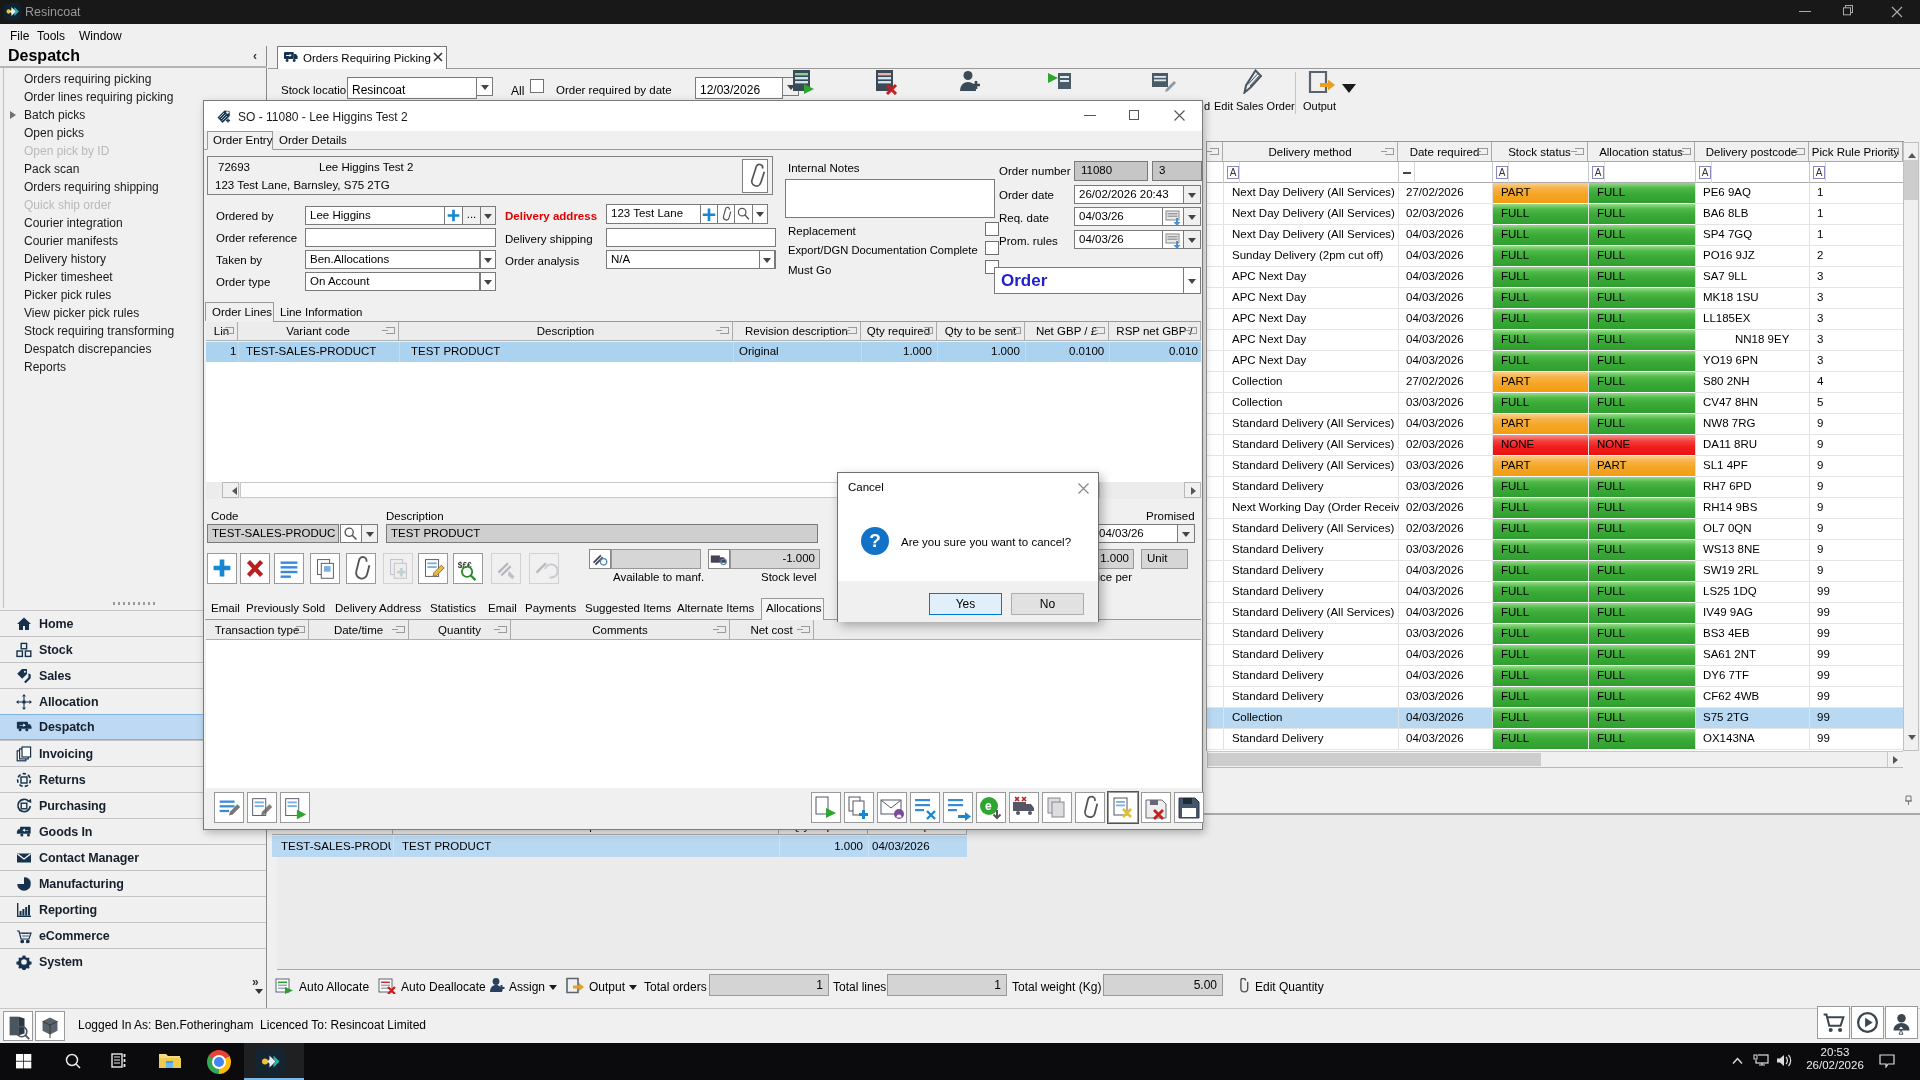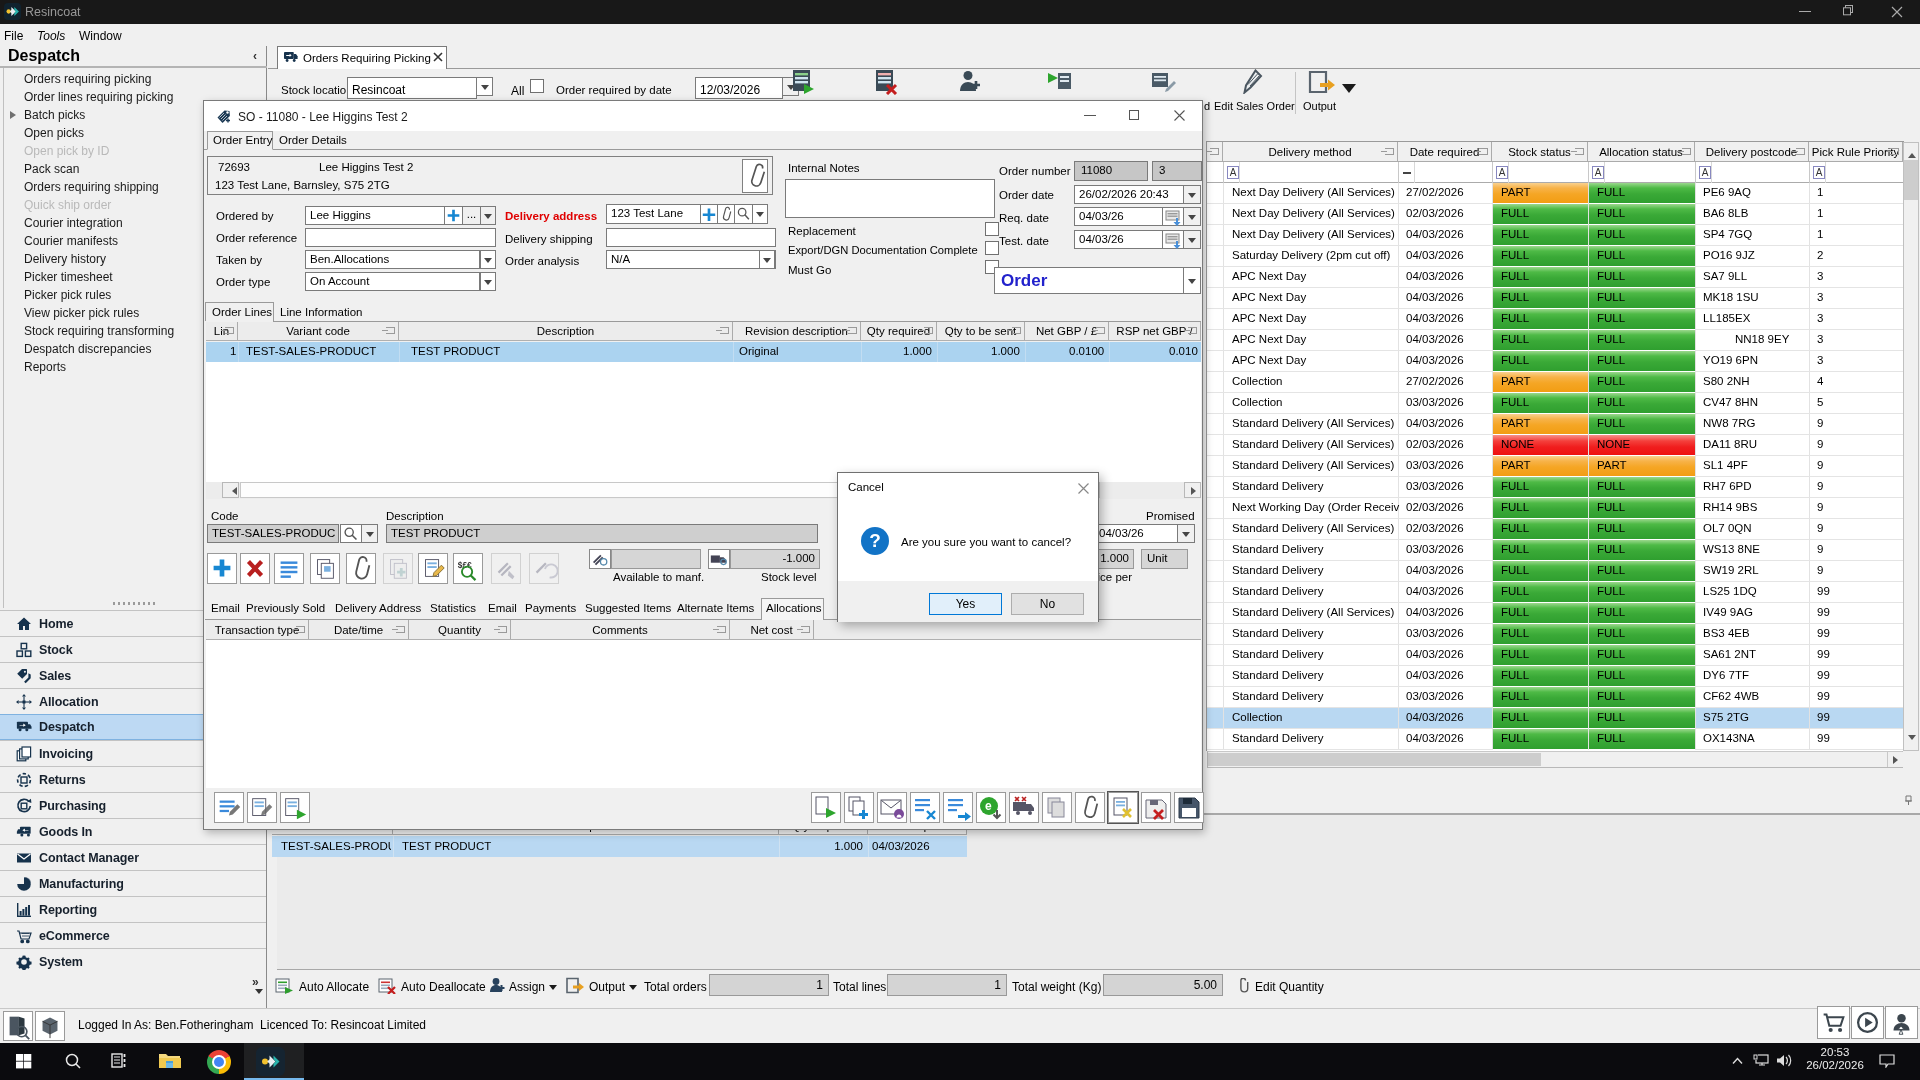--- a/index.html
+++ b/index.html
@@ -41,22 +41,22 @@
         <rect x="2.5" y="0.5" width="7" height="7" fill="none" stroke="#aaa"></rect>
         <rect x="0.5" y="2.8" width="7" height="7" fill="#181818" stroke="#aaa"></rect>
       </svg>
     </div>
 <div class="a" style="left:1891px;top:6px;width:12px;height:12px;">
       <svg viewBox="0 0 12 12" width="12" height="12">
         <path d="M1 1 11 11M11 1 1 11" stroke="#aaa" stroke-width="1.2"></path>
       </svg>
     </div>
 </div>
-<div class="a lbl" style="left:4px;top:29px;">File</div>
-<div class="a lbl" style="left:37px;top:29px;font-style:italic;">Tools</div>
+<div class="a lbl" style="left:10px;top:29px;">File</div>
+<div class="a lbl" style="left:37px;top:29px;">Tools</div>
 <div class="a lbl" style="left:79px;top:29px;">Window</div>
 <div class="a lbl" style="left:131px;top:29px;margin-top:20px;">Help</div>
 <div class="a" style="left:0;top:46px;width:267px;height:962px;border-right:1px solid #8a8a8a;background:#f0f0f0;"></div>
 <div class="a lbl" style="left:8px;top:47px;font-size:16px;font-weight:bold;">Despatch</div>
 <div class="a lbl" style="left:253px;top:49px;font-size:12px;color:#333;font-weight:bold;">‹</div>
 <div class="a" style="left:0;top:66px;width:267px;height:2px;background:#b4b4b4;"></div>
 <div class="a" style="left:3px;top:68px;width:1px;height:540px;background:#c0c0c0;"></div>
 <div class="sideitem" style="top:72px;">Orders requiring picking</div>
 <div class="sideitem" style="top:90px;">Order lines requiring picking</div>
 <div class="sideitem" style="top:108px;">Batch picks</div>
@@ -418,21 +418,21 @@
 <div class="a lbl" style="left:610px;top:3px;">1</div>
 </div>
 <div class="a" style="left:1207px;top:246px;width:696px;height:21px;background:#fff;font-size:11.5px;">
 <div class="a" style="left:16px;top:0;width:1px;height:21px;background:#e2e2e2;"></div>
 <div class="a" style="left:191px;top:0;width:1px;height:21px;background:#e2e2e2;"></div>
 <div class="a" style="left:285px;top:0;width:1px;height:21px;background:#e2e2e2;"></div>
 <div class="a" style="left:381px;top:0;width:1px;height:21px;background:#e2e2e2;"></div>
 <div class="a" style="left:488px;top:0;width:1px;height:21px;background:#e2e2e2;"></div>
 <div class="a" style="left:602px;top:0;width:1px;height:21px;background:#e2e2e2;"></div>
 <div class="a" style="left:0;bottom:0;width:696px;height:1px;background:#e4e4e4;"></div>
-<div class="a lbl" style="left:25px;top:3px;">Saturday Delivery (2pm cut off)</div>
+<div class="a lbl" style="left:25px;top:3px;">Sunday Delivery (2pm cut off)</div>
 <div class="a lbl" style="left:199px;top:3px;">04/03/2026</div>
 <div class="a gFULL" style="left:286px;top:0px;width:95px;height:21px;border-bottom:1px solid #fff;">
       <div class="a" style="left:8px;top:3px;">FULL</div>
     </div>
 <div class="a gFULL" style="left:382px;top:0px;width:106px;height:21px;border-bottom:1px solid #fff;">
       <div class="a" style="left:8px;top:3px;">FULL</div>
     </div>
 <div class="a lbl" style="left:496px;top:3px;">PO16 9JZ</div>
 <div class="a lbl" style="left:610px;top:3px;">2</div>
 </div>
@@ -1089,21 +1089,21 @@
 <div class="a fld" style="left:870px;top:106px;width:89px;height:19px;">04/03/26</div>
 <div class="a white" style="left:958px;top:106px;width:22px;height:19px;border:1px solid #7a7a7a;">
       <svg viewBox="0 0 20 18">
         <rect x="3" y="3" width="13" height="9" fill="#e8e8e8" stroke="#888"></rect>
         <rect x="4.5" y="5" width="10" height="1.4" fill="#999"></rect>
         <rect x="4.5" y="7.5" width="10" height="1.4" fill="#999"></rect>
         <path d="M13 10v4h-2.5l3.5 4 3.5-4H15v-4z" fill="#4a90d9"></path>
       </svg>
     </div>
 <div class="a dd" style="left:979px;top:106px;width:18px;height:19px;"></div>
-<div class="a lbl" style="left:795px;top:134px;">Test. date</div>
+<div class="a lbl" style="left:795px;top:134px;">Prom. rules</div>
 <div class="a fld" style="left:870px;top:129px;width:89px;height:19px;">04/03/26</div>
 <div class="a white" style="left:958px;top:129px;width:22px;height:19px;border:1px solid #7a7a7a;">
       <svg viewBox="0 0 20 18">
         <rect x="3" y="3" width="13" height="9" fill="#e8e8e8" stroke="#888"></rect>
         <rect x="4.5" y="5" width="10" height="1.4" fill="#999"></rect>
         <rect x="4.5" y="7.5" width="10" height="1.4" fill="#999"></rect>
         <path d="M13 10v4h-2.5l3.5 4 3.5-4H15v-4z" fill="#4a90d9"></path>
       </svg>
     </div>
 <div class="a dd" style="left:979px;top:129px;width:18px;height:19px;"></div>

